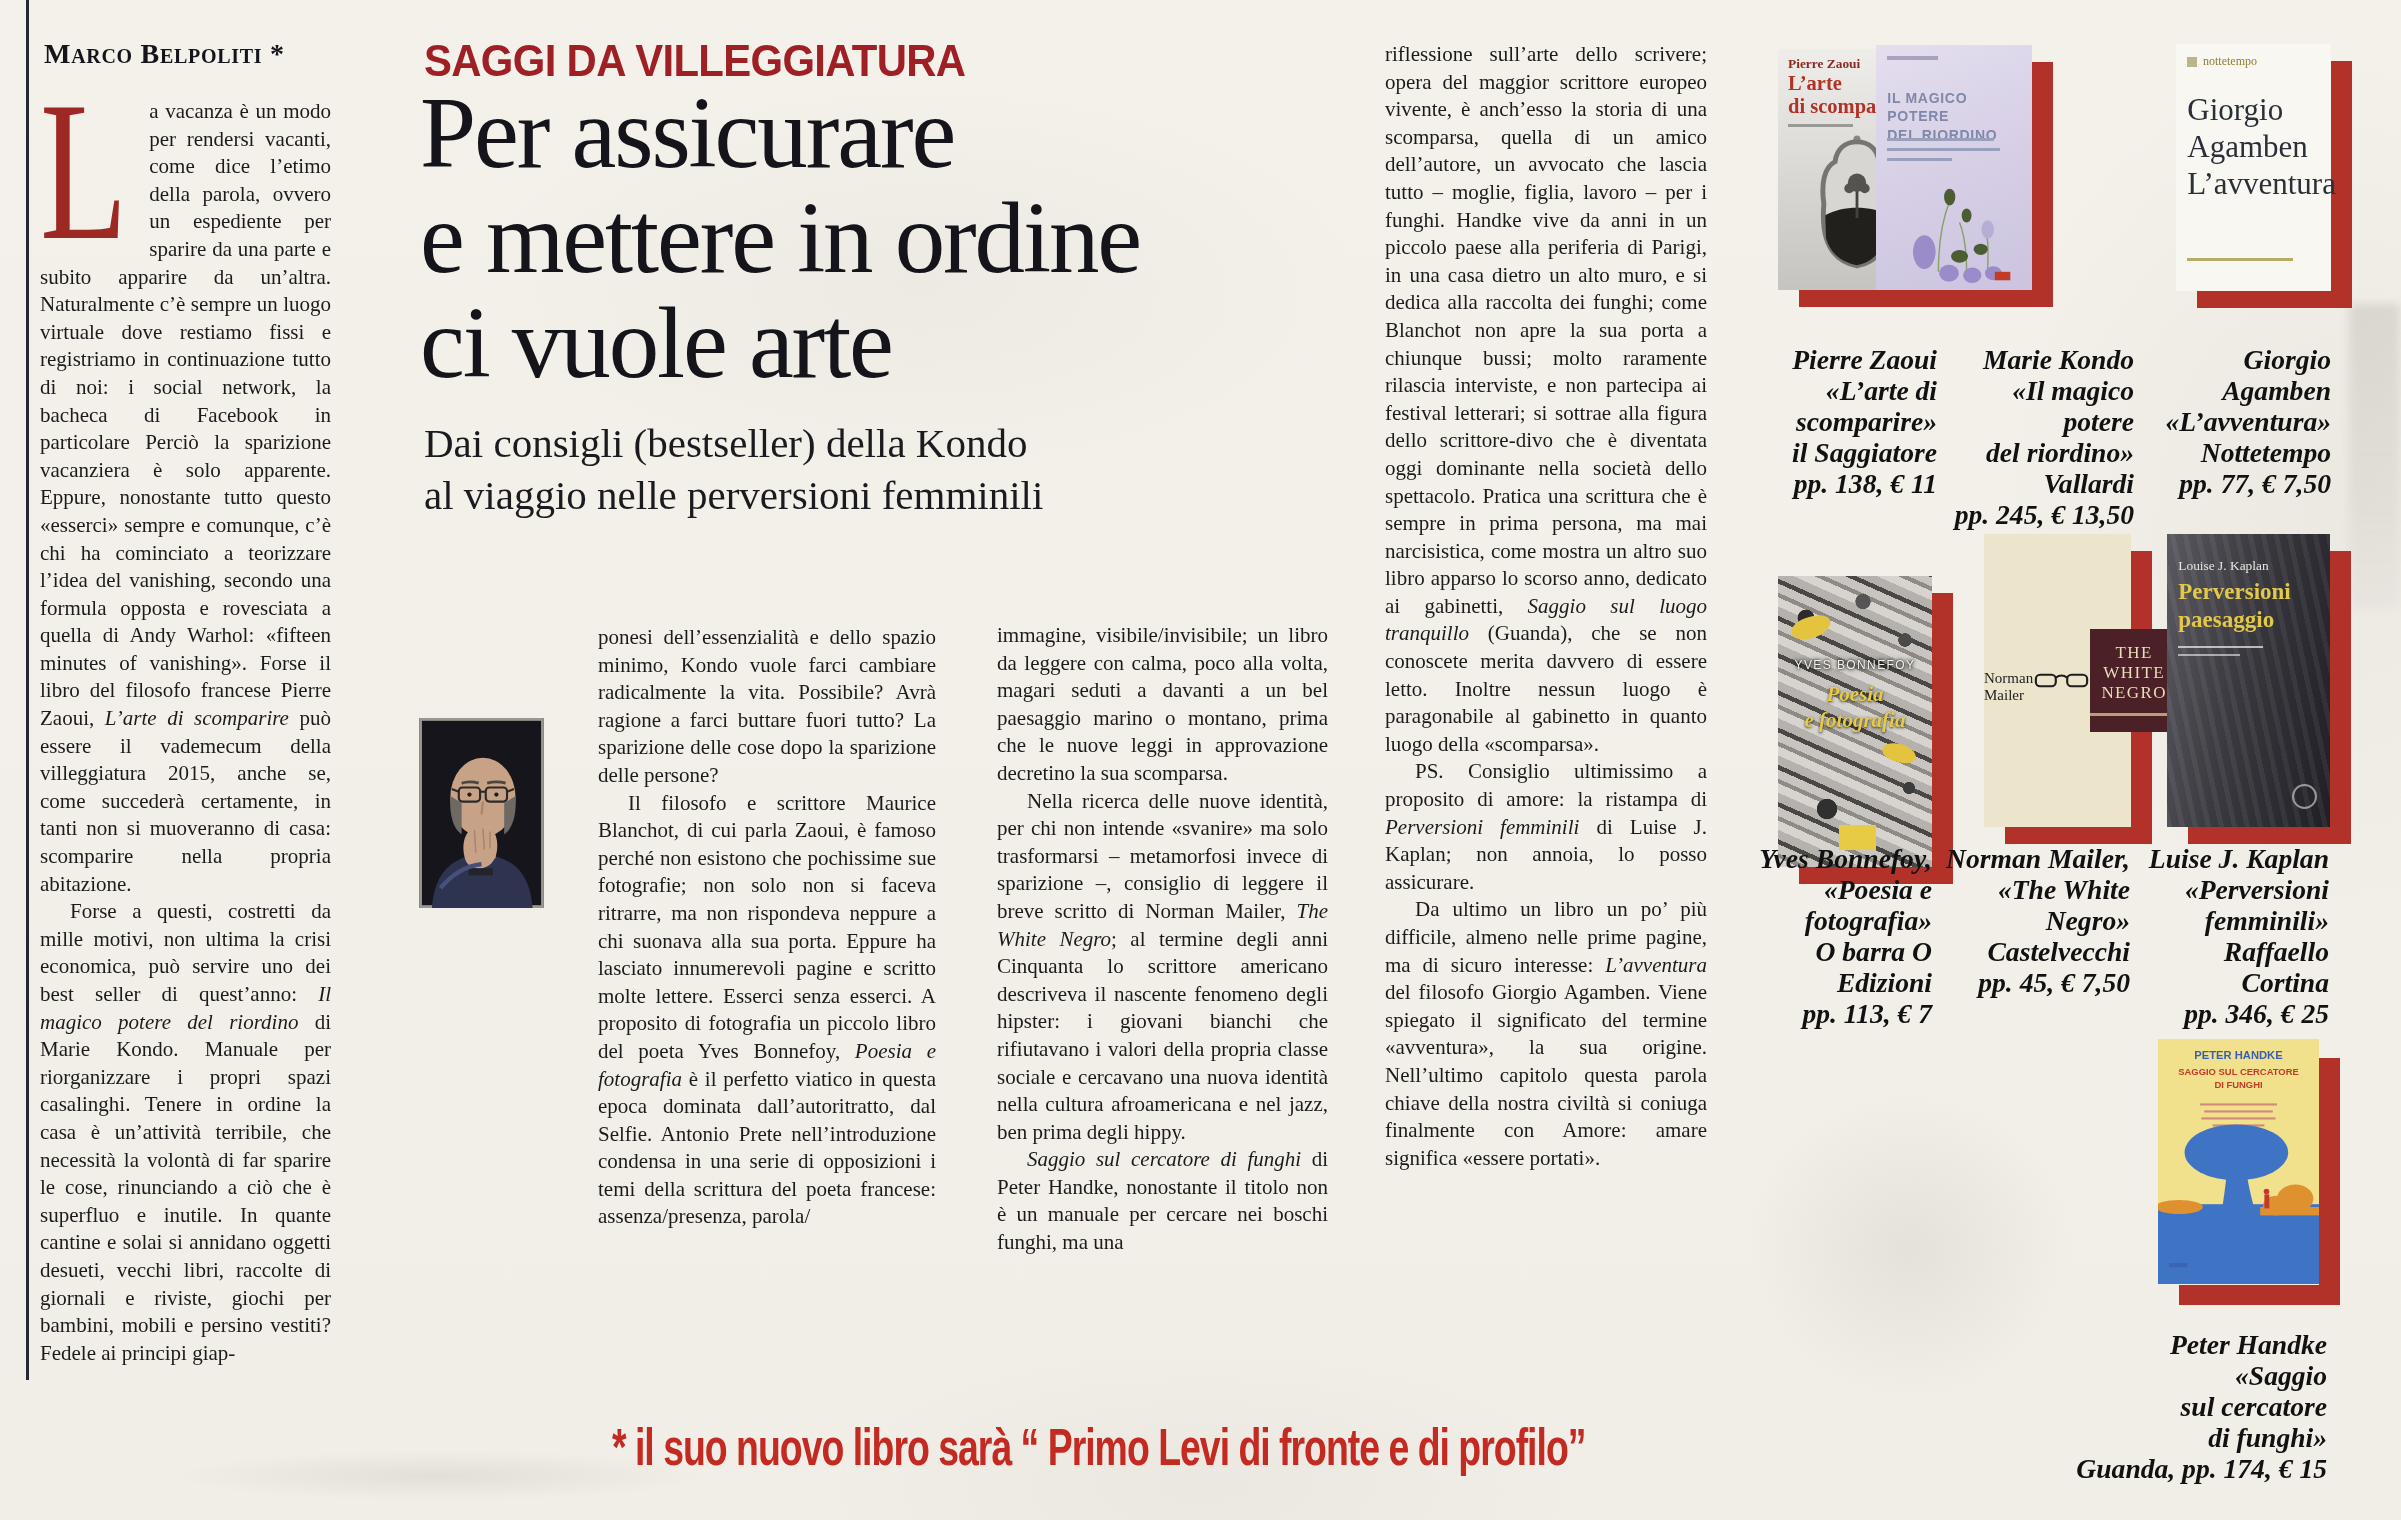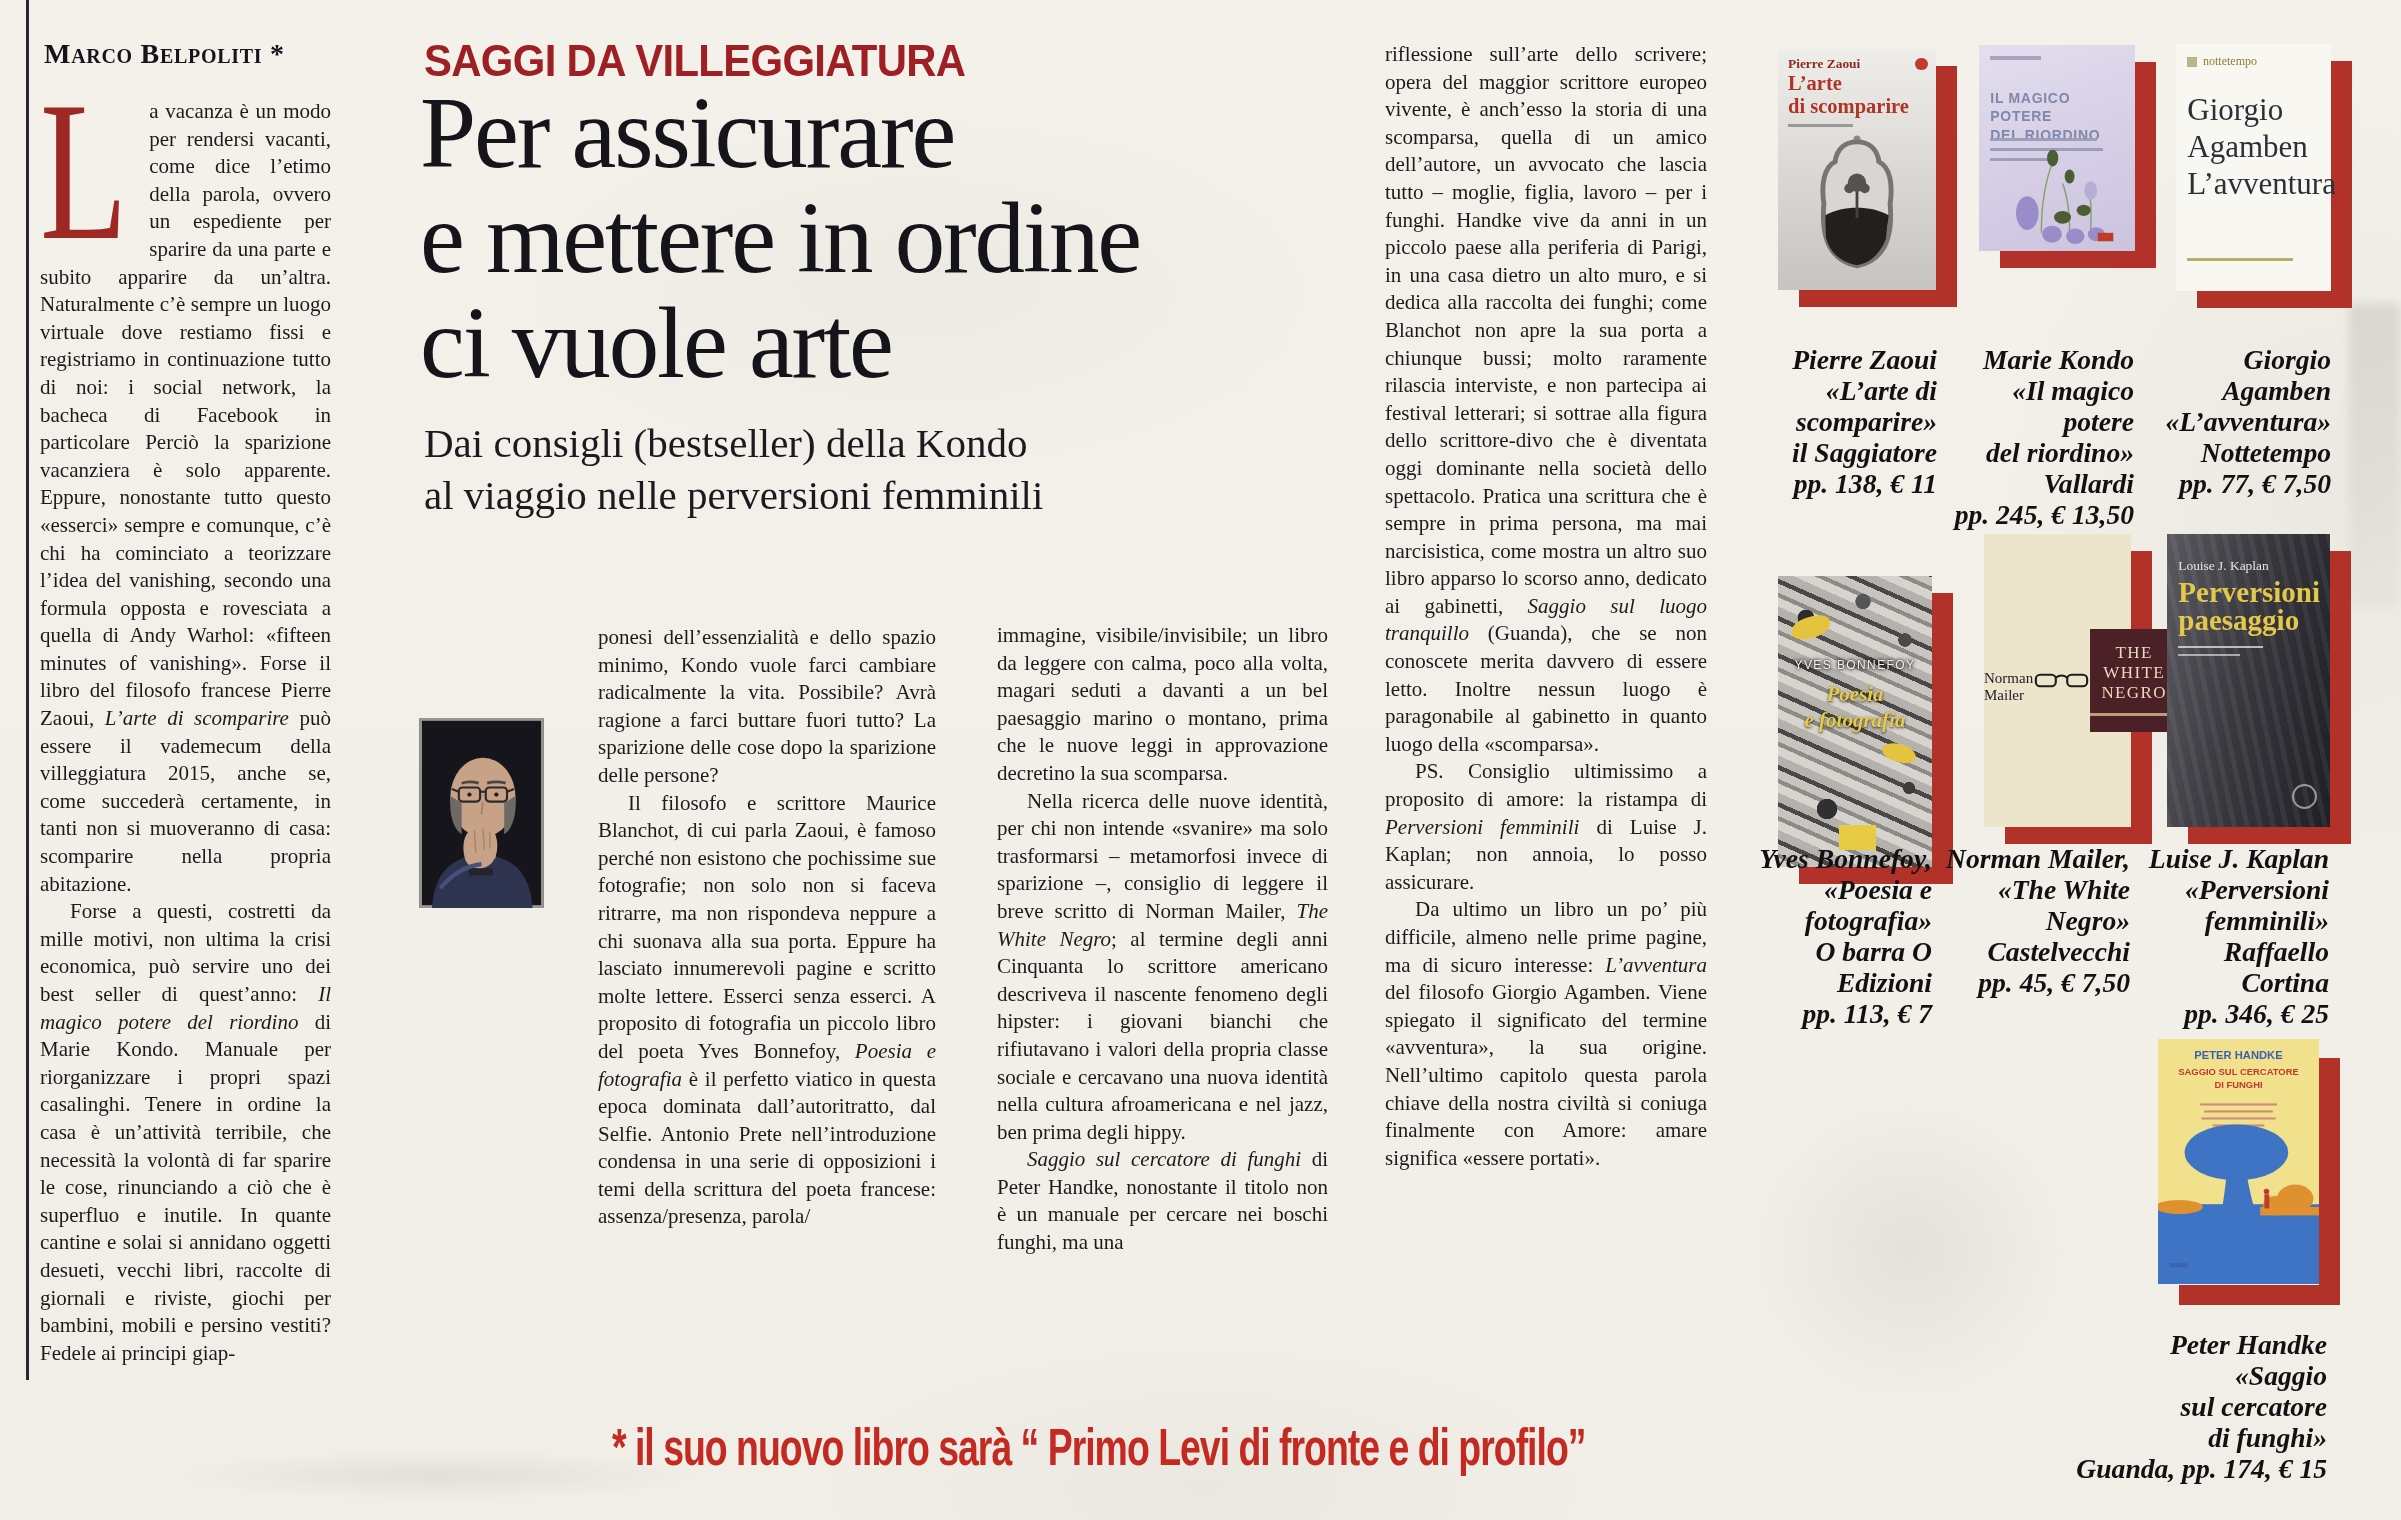--- a/index.html
+++ b/index.html
@@ -33,21 +33,21 @@
   .dropcap{float:left;width:98px;height:139px;margin:4.2px 11.3px 0 0;color:#9e2823;font-size:199px;line-height:139px;transform:scaleX(.72);transform-origin:0 0;}
   
   .photo{left:419px;top:718px;width:125px;height:190px;}
   .photo svg{display:block;width:100%;height:100%;}
   
   .banner{left:612px;top:1417px;font-family:"Liberation Sans",sans-serif;font-weight:bold;font-size:52px;letter-spacing:-1.4px;color:#c22a22;transform:scaleX(.72);transform-origin:0 0;white-space:nowrap;}
   
   .cover{position:absolute;box-shadow:21px 17px 0 0 #b23128;}
   .cover .abs{position:absolute;}
   #cov0{left:1778px;top:49px;width:158px;height:241px;background:linear-gradient(#efedea 0%,#dddbd7 45%,#c6c4c0 100%);}
-  #cov1{left:1979px;top:45px;width:156px;height:206px;background:linear-gradient(160deg,#e4deef 0%,#d6cfe6 50%,#ccc4df 100%);}
+  #cov1{left:1876px;top:45px;width:156px;height:245px;background:linear-gradient(160deg,#e4deef 0%,#d6cfe6 50%,#ccc4df 100%);}
   #cov2{left:2176px;top:44px;width:155px;height:247px;background:#f8f7f2;}
   #cov3{left:1778px;top:536px;width:154px;height:291px;
         background:
           radial-gradient(circle 14px at 28px 42px,#2c2c2c 58%,transparent 62%),
           radial-gradient(circle 11.3px at 127px 64px,#4a4a4a 58%,transparent 62%),
           radial-gradient(circle 17px at 49px 233px,#303030 58%,transparent 62%),
           radial-gradient(circle 10px at 131px 212px,#3c3c3c 58%,transparent 62%),
           radial-gradient(circle 12.7px at 85px 25.5px,#555 58%,transparent 62%),
           repeating-linear-gradient(24deg,#d7d4cf 0 8.5px,#8e8b86 8.5px 12.7px,#c8c5c0 12.7px 21px,#4a4846 21px 25.5px,#b5b2ad 25.5px 34px); margin-top: 40px;}
   #cov4{left:1984px;top:534px;width:147px;height:293px;background:#ece4cb;display:flex;align-items:center;}
@@ -80,21 +80,21 @@
   .m-author{margin-top:12.7px;font-size:15px;color:#1e1e24;}
   .m-band1{margin-top:10px;width:100%;height:15.6px;background:#4b2027;}
   .m-glassrow{height:54px;display:flex;align-items:center;}
   .m-band2{width:100%;background:#4b2027;padding:14px 0 15.6px;text-align:center;}
   .m-title{font-size:17px;letter-spacing:1.4px;color:#e9ddbb;}
   .m-subbar{margin:10px auto 0;width:88px;height:2.8px;background:#b89f7a;}
   .m-mark1{margin:15.6px auto 0;width:22.6px;height:3.5px;background:#4b2027;}
   .m-mark2{margin:7px auto 0;width:44px;height:2.1px;background:#4b2027;opacity:.7;}
   
   .p-author{left:11.3px;top:24px;font-size:13.4px;color:#e8e6e0;z-index:2;}
-  .p-title{left:11.3px;top:44px;font-size:29px;line-height:28px;font-weight:bold;color:#e3c84a;z-index:2;}
+  .p-title{left:11.3px;top:44px;font-size:23px;line-height:28px;font-weight:bold;color:#e3c84a;z-index:2;}
   .p-sub1{left:11.3px;top:112px;width:85px;height:2.1px;background:rgba(255,255,255,.65);z-index:2;}
   .p-sub2{left:11.3px;top:120px;width:62px;height:2.1px;background:rgba(255,255,255,.55);z-index:2;}
   .p-emblem{right:12.7px;bottom:18.4px;width:21px;height:21px;border:2.1px solid #bdbdb9;border-radius:50%;opacity:.75;z-index:2;}
   
   #cov6 svg{display:block;width:100%;height:100%;}
   
   .caption{position:absolute;text-align:right;font-style:italic;font-weight:bold;font-size:27.6px;line-height:31px;color:#111;}
   #cap0{left:1725px;top:344px;width:212px;}
   #cap1{left:1922px;top:344px;width:212px;}
   #cap2{left:2119px;top:344px;width:212px;}

